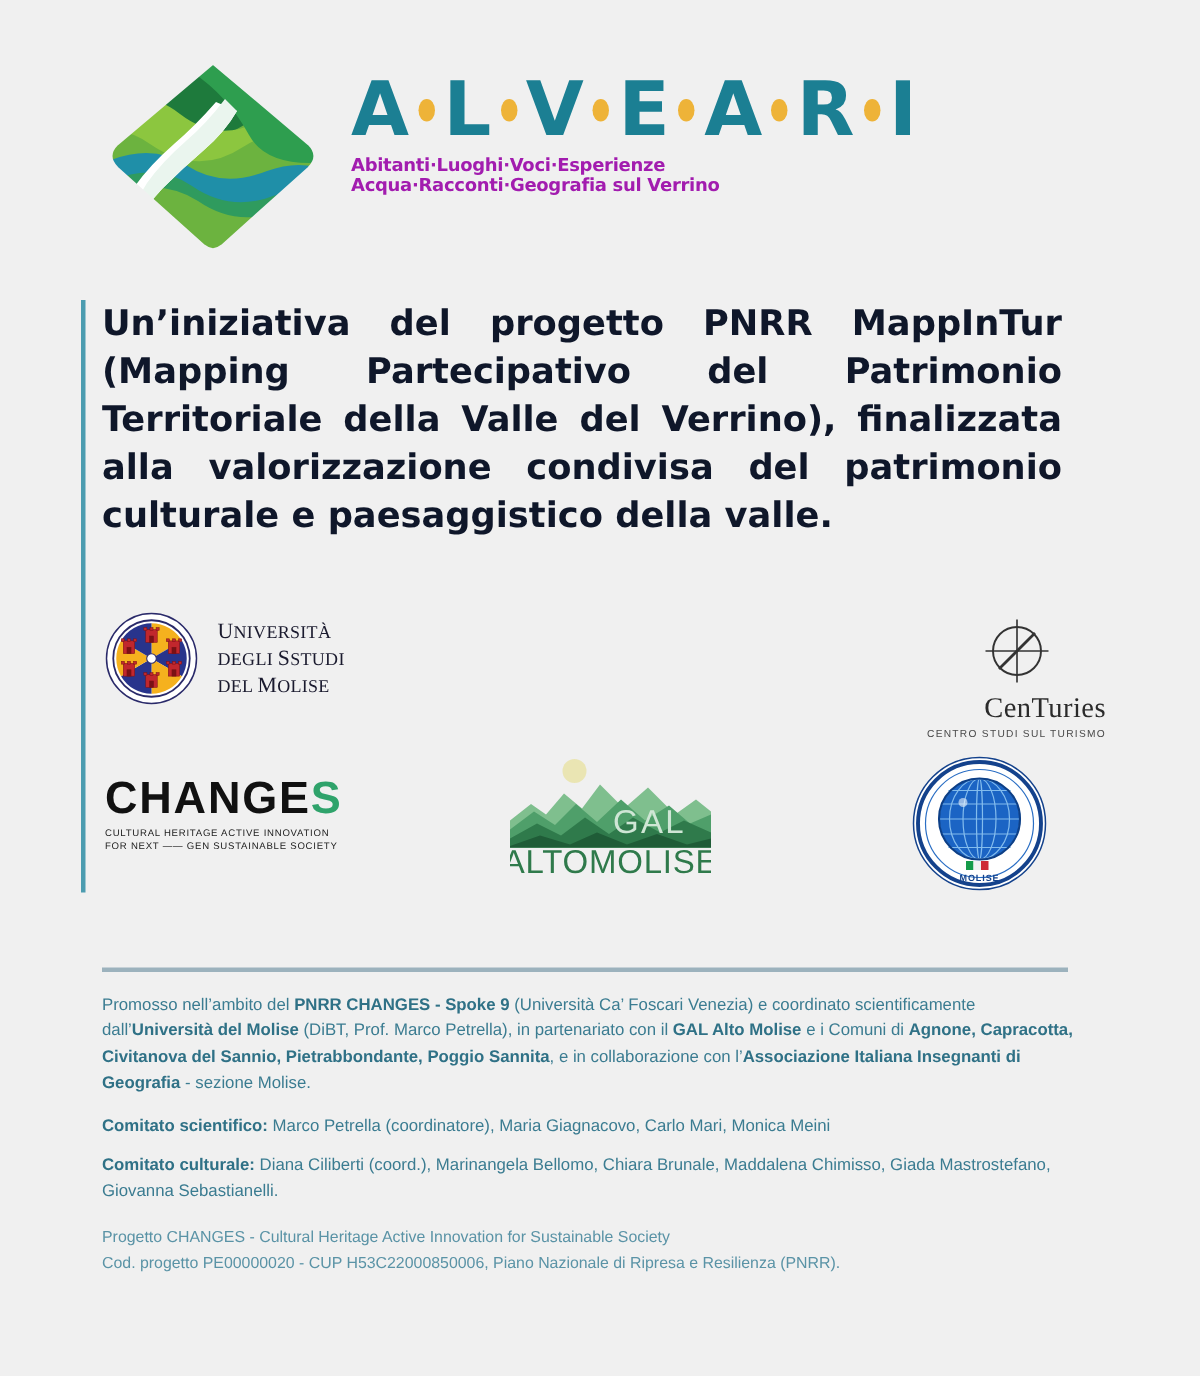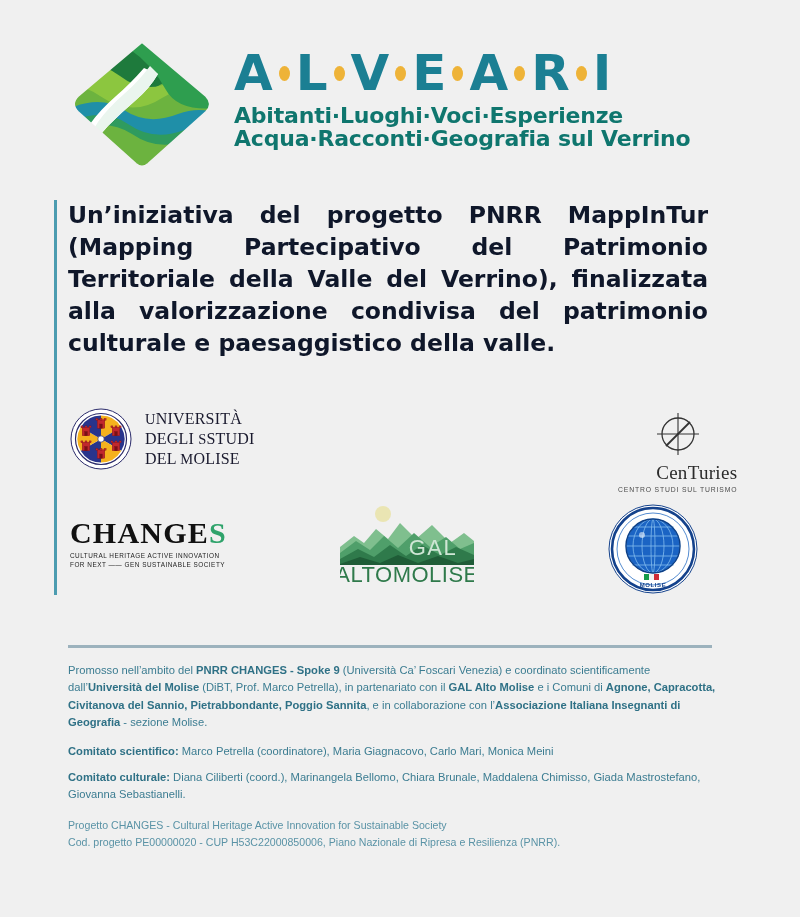--- a/index.html
+++ b/index.html
@@ -21,21 +21,21 @@
     font-size: 50px; font-weight: bold; color: #1b7f93;
     font-family: "DejaVu Sans", sans-serif; letter-spacing: 0px; line-height: 1;
   }
   .alveari-word .dot {
     width: 11px; height: 15px; border-radius: 50%;
     background: #eeb338; margin: 0 6px; display: inline-block;
   }
   .tagline { margin-top: 6px; }
   .tagline .tl {
     font-family: "DejaVu Sans", sans-serif;
-    font-size: 22px; font-weight: bold; color: #0f766e;
+    font-size: 12px; font-weight: bold; color: #a21caf;
     line-height: 1.06; white-space: nowrap; letter-spacing: -0.2px;
   }
 
   
   .accent-bar {
     position: absolute; left: 54px; top: 200px;
     width: 3px; height: 395px; background: #4c9cb0;
   }
 
   
@@ -51,37 +51,37 @@
   .logo-cell { position: absolute; display: flex; align-items: center; }
 
   
   .seal { width: 62px; height: 62px; position: relative; flex: 0 0 auto; }
   .unimol-txt {
     margin-left: 13px;
     font-family: "Liberation Serif", serif;
     font-size: 14.5px; color: #1a1a2e; line-height: 1.26; letter-spacing: 0.2px;
   }
   .unimol-txt .l { display: block; white-space: nowrap; }
-  .unimol-txt .c { font-size: 16px; text-align: center; }
+  .unimol-txt .c { font-size: 12px; text-align: center; }
 
   
   .tower { width: 36px; height: 58px; flex: 0 0 auto; }
   .dip-txt { margin-left: 12px; font-family: "Liberation Sans", sans-serif; line-height: 1.3; }
   .dip-txt .d1 { font-size: 9.5px; color: #4b4b4b; letter-spacing: 1.1px; display: block; }
   .dip-txt .d2 { font-size: 10.5px; color: #1a1a1a; font-weight: bold; letter-spacing: 0.5px; display: block; }
 
   
   .cent { text-align: right; }
   .cent .compass { width: 48px; height: 48px; margin: 0 auto 4px; display: block; }
   .cent .cname { font-family: "Liberation Serif", serif; font-size: 19px; color: #2b2b2b; letter-spacing: 0.3px; }
   .cent .csub { font-family: "Liberation Sans", sans-serif; font-size: 6.8px; color: #4a4a4a; letter-spacing: 0.85px; margin-top: 2px; }
 
   
   .chg { }
-  .chg .cw { font-family: Liberation Serif, serif; font-size: 30px; font-weight: bold; color: #111; letter-spacing: 1.2px; line-height: 1; }
+  .chg .cw { font-family: Liberation Sans, sans-serif; font-size: 30px; font-weight: bold; color: #111; letter-spacing: 1.2px; line-height: 1; }
   .chg .cw .s { color: #2fa36b; }
   .chg .csub2 { font-family: "Liberation Sans", sans-serif; font-size: 6.4px; color: #222; letter-spacing: 0.5px; line-height: 1.35; margin-top: 4px; }
   .chg .csub2 span { display: block; }
 
   
   .gal { width: 134px; height: 84px; position: relative; }
   .gal svg { display: block; }
 
   
   .globe { width: 90px; height: 90px; }

